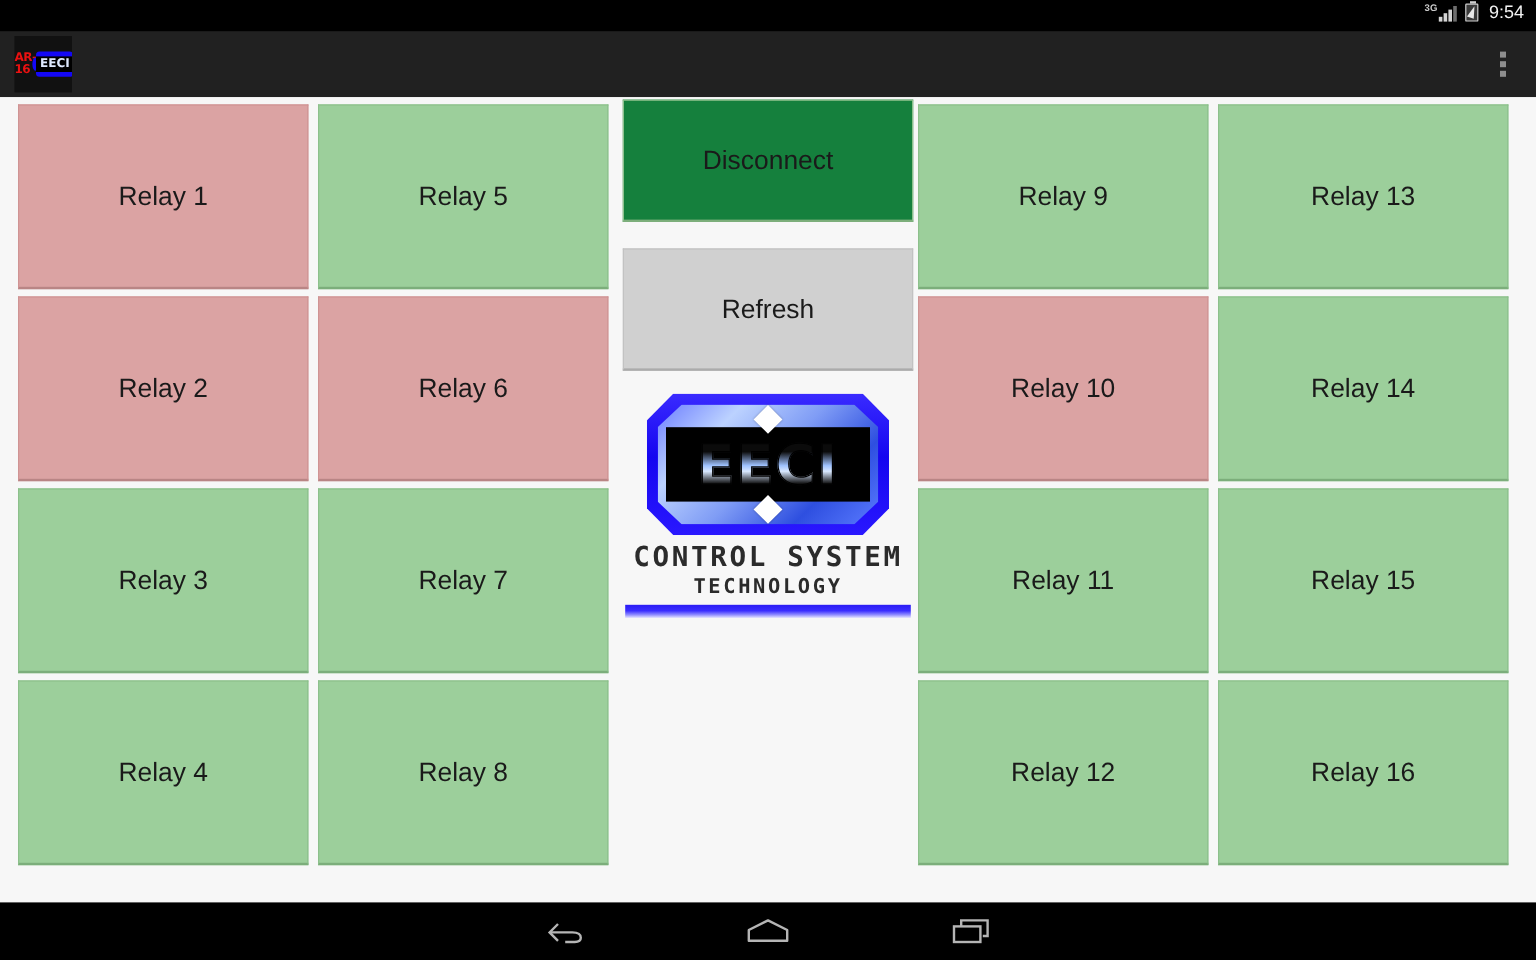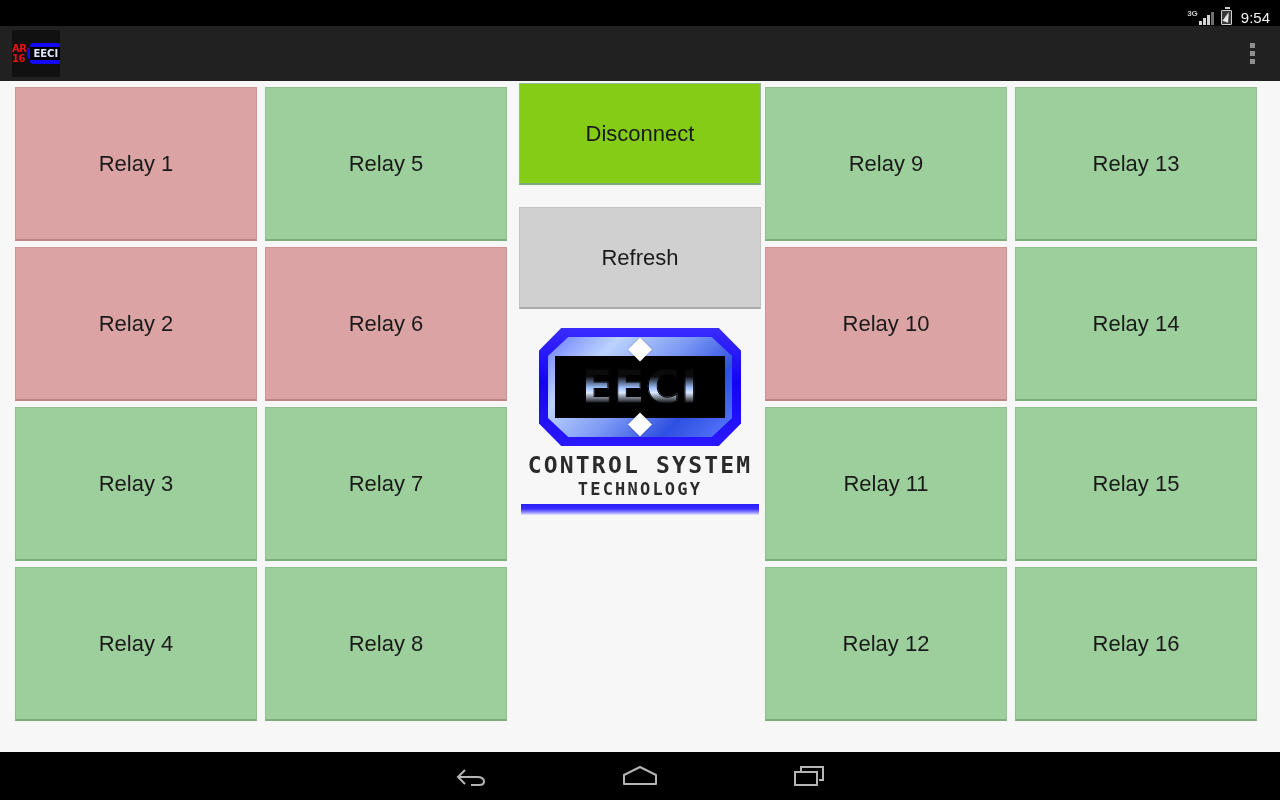--- a/index.html
+++ b/index.html
@@ -10,21 +10,21 @@
     font-family: "Liberation Sans", sans-serif;
     overflow: hidden;
   }
   #screen { position: relative; width: 1280px; height: 800px; background: #f7f7f7; }
 
   
   .status-bar {
     position: absolute; top: 0; left: 0;
     width: 1280px; height: 31px;
     background: #000;
-    display: flex; align-items: center; justify-content: flex-end;
+    display: flex; align-items: flex-start; justify-content: flex-end;
     padding-right: 10px;
   }
   .status-right { display: flex; align-items: flex-end; gap: 7px; }
   .sig-wrap { position: relative; display: flex; align-items: flex-end; height: 18px; }
   .sig-label {
     font-size: 8px; color: #c9c9c9; line-height: 1;
     position: relative; top: -7px; margin-right: 1px; font-weight: bold;
   }
   .sig-bars { display: flex; align-items: flex-end; gap: 1px; height: 13px; }
   .sig-bars i { display: block; width: 3px; background: #d4d4d4; }
@@ -134,21 +134,21 @@
   .info-line { margin-top: 8px; letter-spacing: 0.2px; }
 
   .big-btn {
     width: 242px; height: 102px;
     display: flex; align-items: center; justify-content: center;
     font-size: 22px; color: #1a1a1a;
     border: 1px solid rgba(0,0,0,0.10);
     border-bottom: 2px solid rgba(0,0,0,0.22);
     user-select: none;
   }
-  .btn-disconnect { background: #84cc16; border-color: #8dc08c; border-bottom-color: #7cae7b; margin-top: 2px; }
+  .btn-disconnect { background: #15803d; border-color: #8dc08c; border-bottom-color: #7cae7b; margin-top: 2px; }
   .btn-refresh    { background: #d0d0d0; border-color: #c2c2c2; border-bottom-color: #ababab; margin-top: 22px; }
 
   
   .logo-wrap {
     margin-top: 19px; width: 242px;
     display: flex; flex-direction: column; align-items: center;
   }
   .logo-badge {
     position: relative; width: 202px; height: 118px;
     display: flex; align-items: center; justify-content: center;

